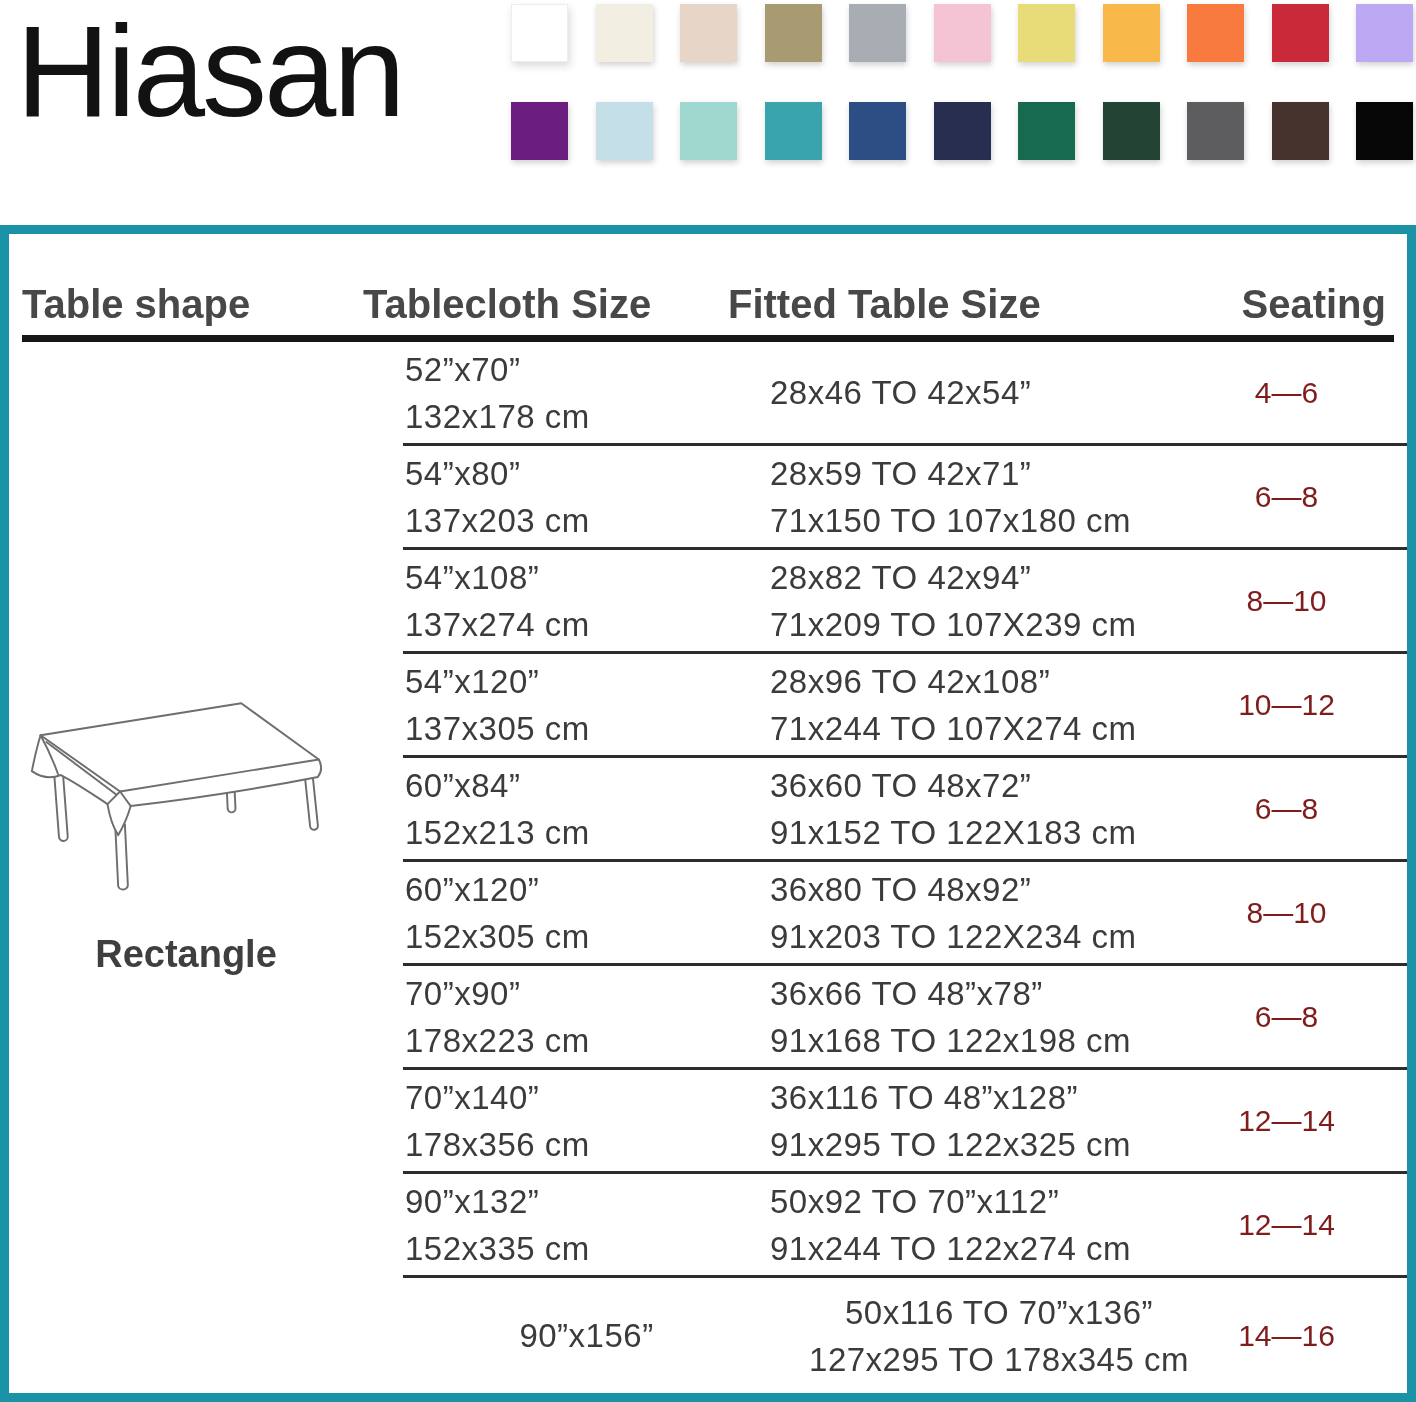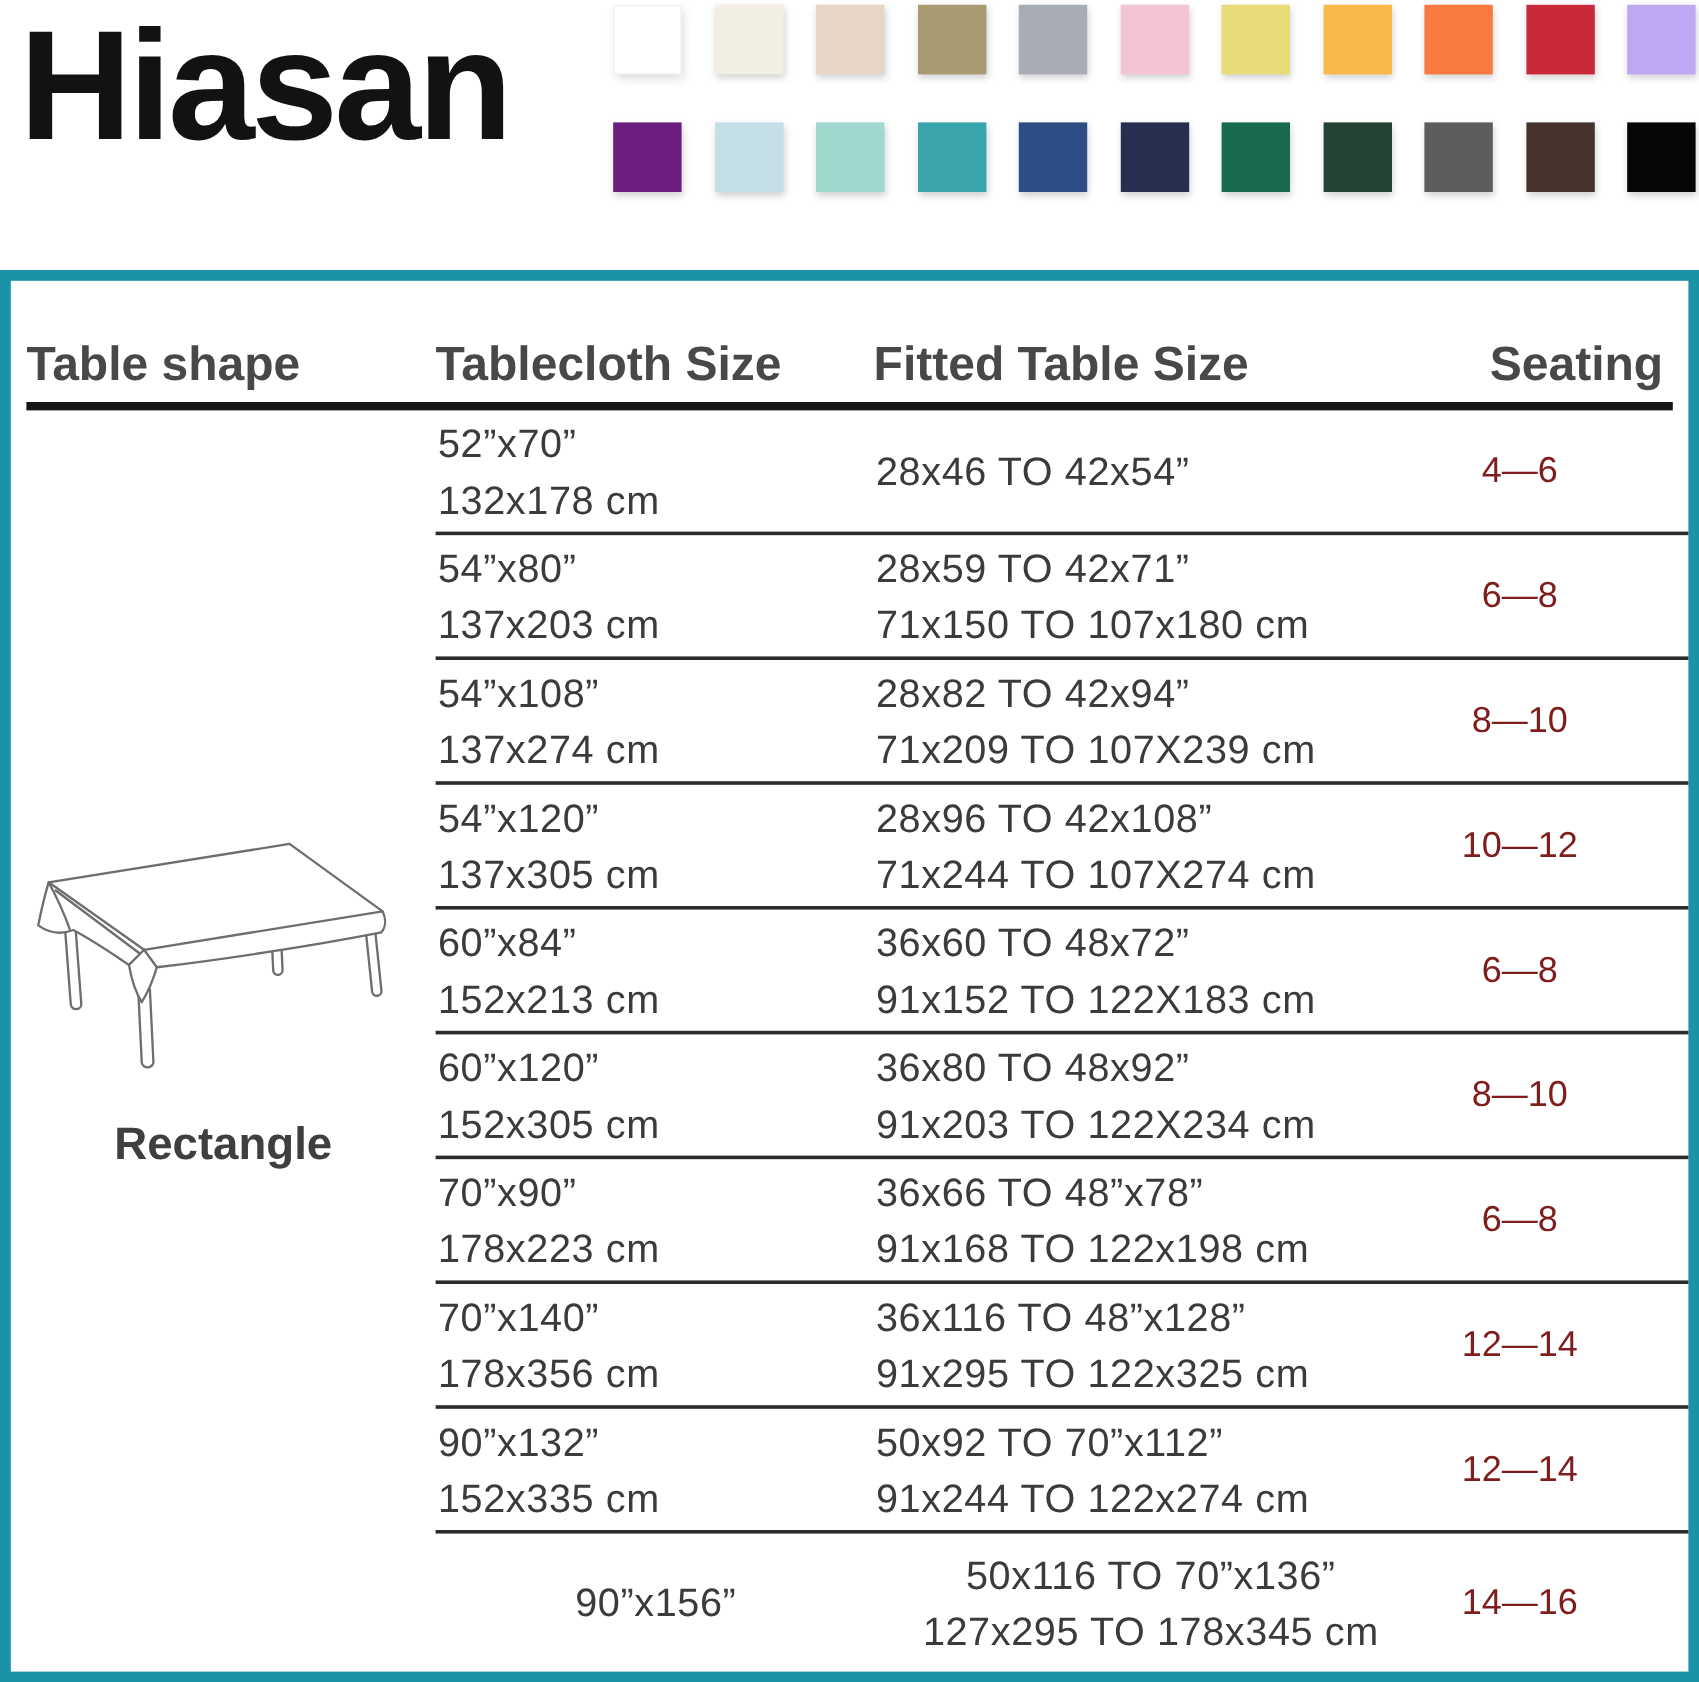--- a/index.html
+++ b/index.html
@@ -3,21 +3,21 @@
 <meta charset="utf-8">
 <style>
   html,body{margin:0;padding:0;}
   body{
     width:1416px;height:1402px;position:relative;overflow:hidden;
     background:#ffffff;font-family:"Liberation Sans", sans-serif;
   }
   
   .logo{
     position:absolute;left:16px;top:6px;
-    font-size:130px;font-weight:bold;letter-spacing:-3px;
+    font-size:130px;font-weight:normal;letter-spacing:-3px;
     color:#121212;line-height:1.0;
   }
   
   .swatches{
     position:absolute;left:511px;top:4px;
     display:grid;grid-template-columns:repeat(11,57px);
     column-gap:27.5px;row-gap:40px;
   }
   .swatch{
     width:57px;height:58px;
@@ -52,20 +52,21 @@
     margin-top:30px;font-size:38px;font-weight:bold;color:#3f3f3f;
   }
   
   .rows{flex:1 1 auto;display:flex;flex-direction:column;}
   .row{
     height:104px;flex:0 0 auto;
     display:grid;grid-template-columns:365px 460px 1fr;
     align-content:center;align-items:center;
     border-bottom:3px solid #2c2c2c;
     box-sizing:border-box;
+    margin-left:40px;
   }
   .row:last-child{height:auto;flex:1 1 auto;border-bottom:none;text-align:center;}
   .cell{padding-left:2px;}
   .cell .line{
     font-size:33px;line-height:47px;color:#3b3b3b;letter-spacing:0.5px;
   }
   .cell.seating{
     font-size:30px;color:#7f1d1d;
     display:flex;justify-content:center;align-items:center;
     padding-right:64px;

